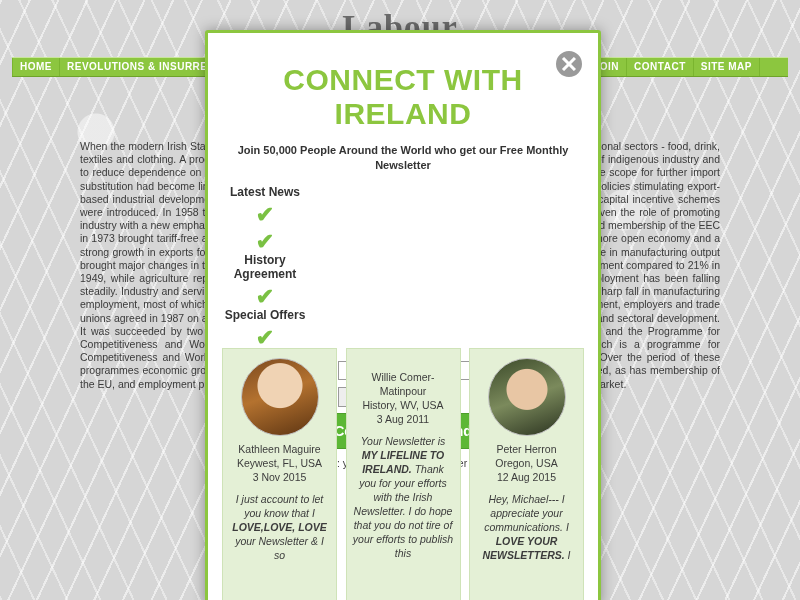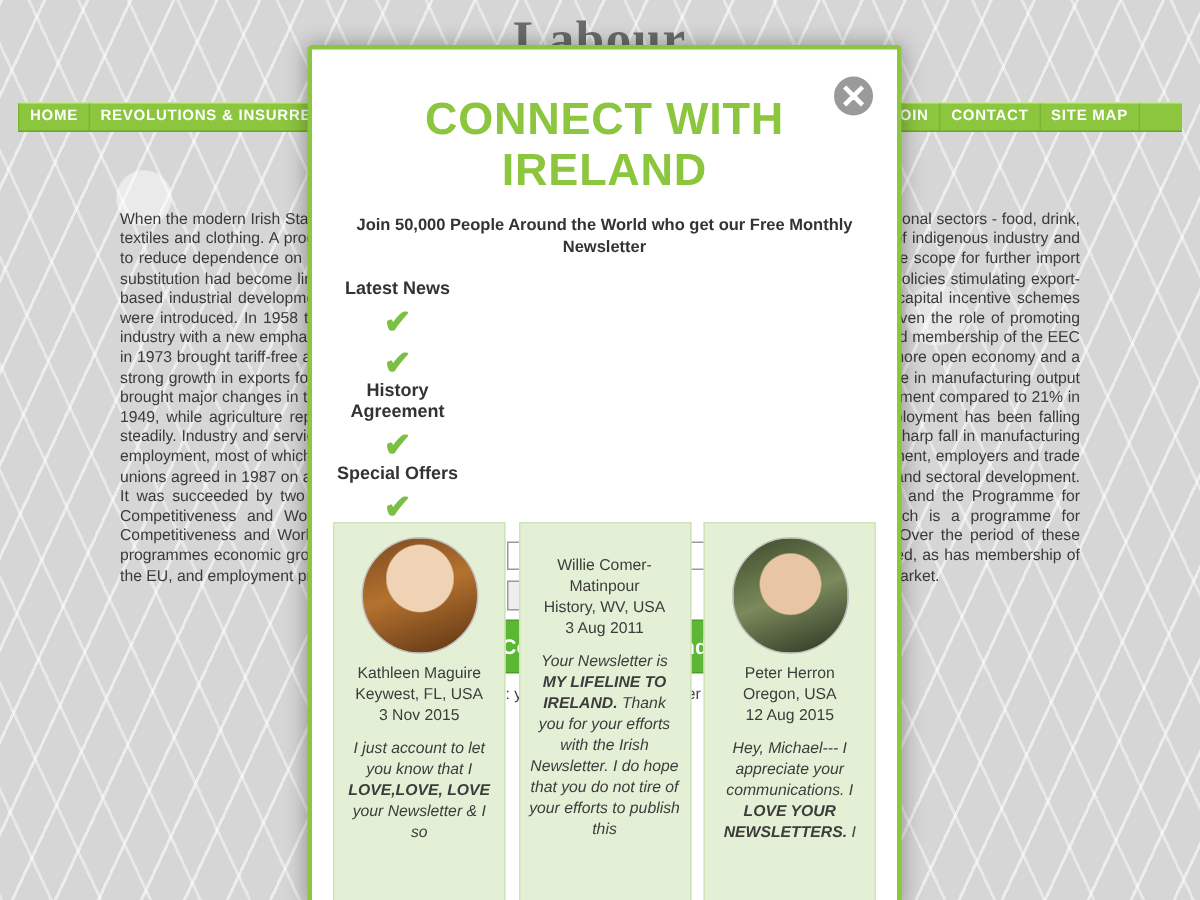--- a/index.html
+++ b/index.html
@@ -37,21 +37,21 @@
     font-family: "Liberation Serif", serif;
     font-size: 34px;
     font-weight: bold;
     color: #6b6b6b;
     letter-spacing: 1px;
   }
 
   
   #nav {
     position: absolute;
-    top: 68px;
+    top: 57px;
     left: 12px;
     width: 776px;
     height: 18px;
     background: #8cc63f;
     border-top: 1px solid #c8e59b;
     border-bottom: 1px solid #6ea32a;
     display: flex;
     align-items: center;
     font-size: 10px;
     font-weight: bold;

